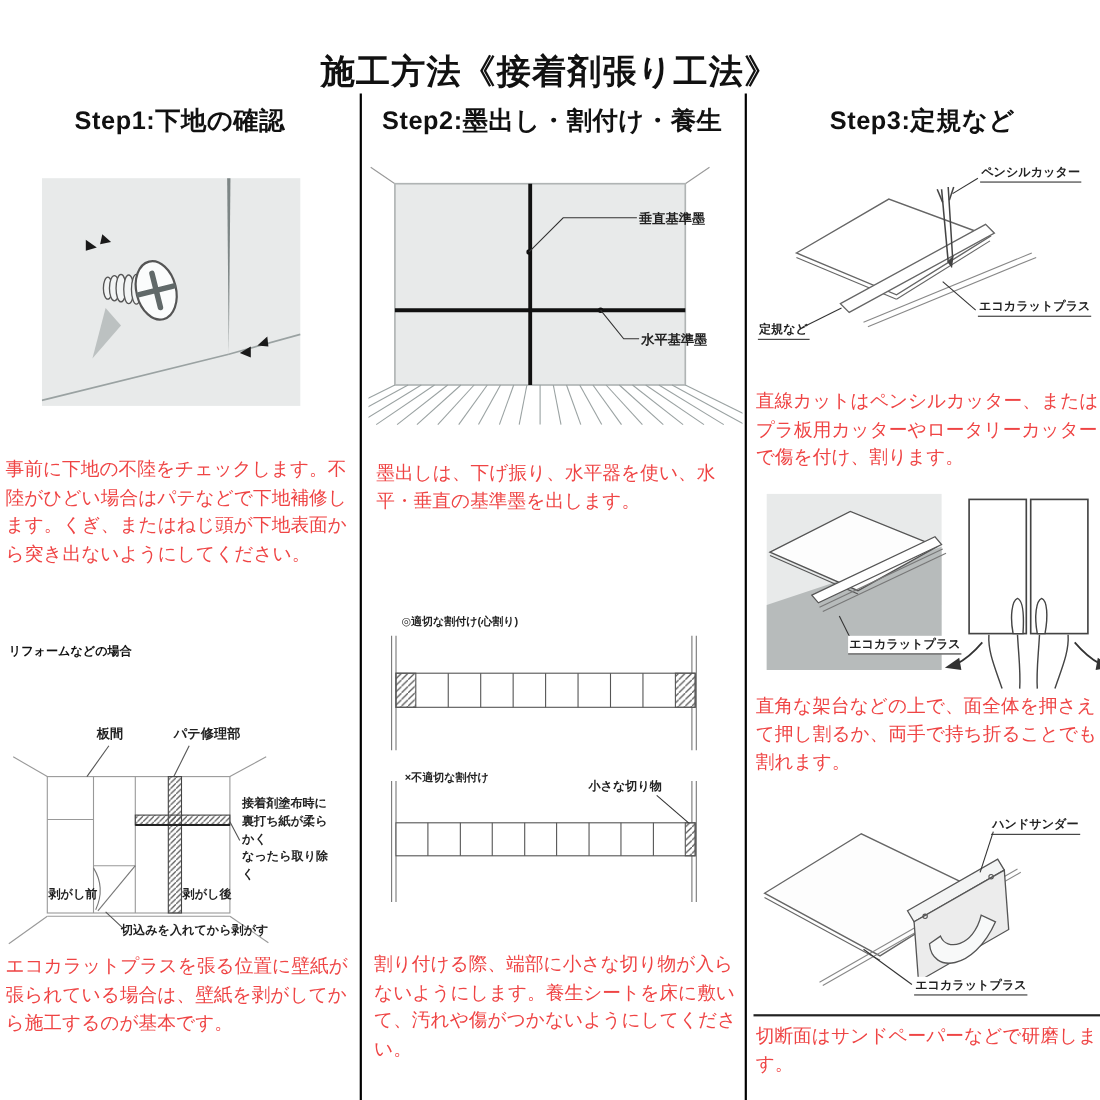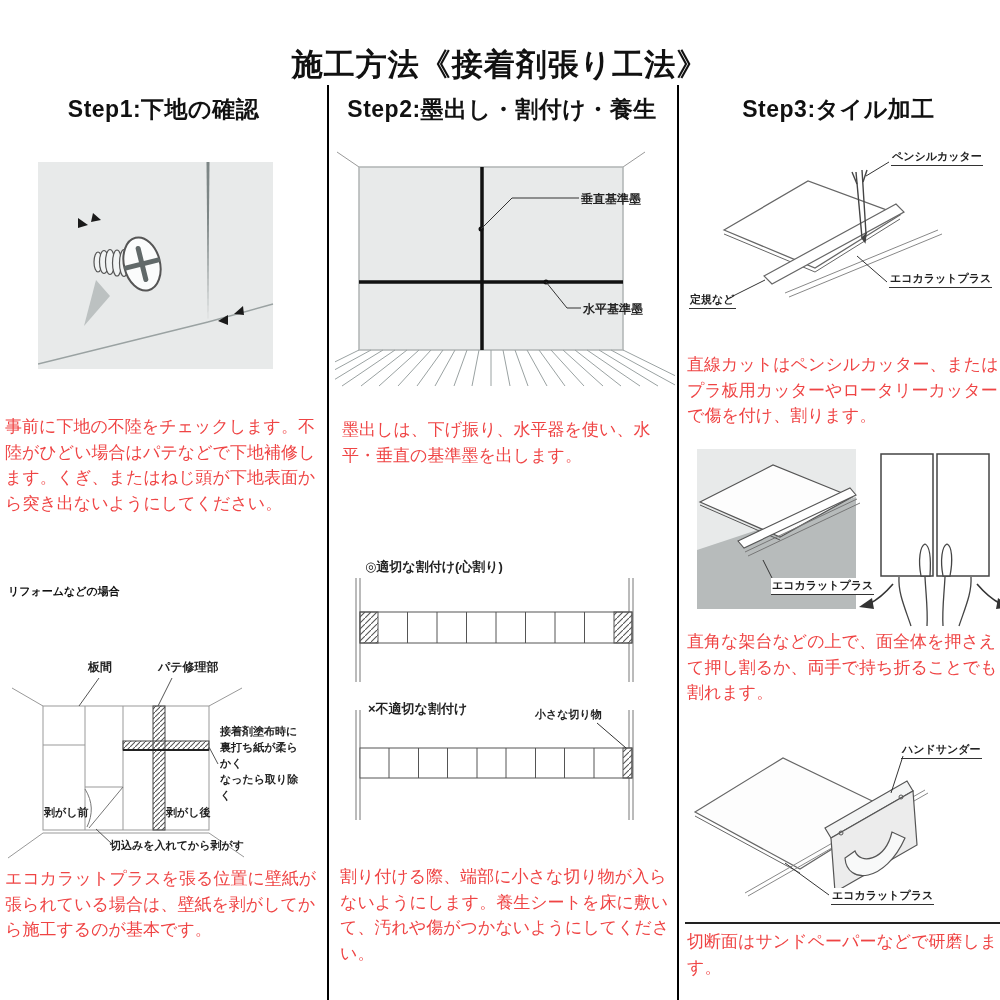--- a/index.html
+++ b/index.html
@@ -5,41 +5,41 @@
   html,body{margin:0;padding:0;background:#fff;}
   .page{position:relative;width:1000px;height:1000px;background:#fff;overflow:hidden;
         font-family:"Liberation Sans","DejaVu Sans",sans-serif;color:#111;}
   .title{position:absolute;top:22px;left:0;width:1000px;text-align:center;
          font-size:31px;font-weight:800;letter-spacing:1px;margin-top:22px;}
   .vdiv{position:absolute;top:85px;width:2px;height:915px;background:#000;}
   .col-header{position:absolute;top:94px;text-align:center;font-size:23px;font-weight:800;letter-spacing:0.5px;}
   .body-text{position:absolute;font-size:17px;line-height:1.5;color:#ef4444;}
   .sub-head{position:absolute;font-size:11px;font-weight:800;}
   .dlabel{position:absolute;font-weight:bold;color:#222;white-space:nowrap;}
-  .fs11{font-size:11px;} .fs12{font-size:12px;} .fs15{font-size:13px;}
+  .fs11{font-size:11px;} .fs12{font-size:12px;} .fs15{font-size:10px;}
   .multiline{white-space:pre-line;line-height:1.45;}
   .underlined{border-bottom:1.5px solid #333;padding:0 1px 1px 1px;}
   .wbox{background:#fff;}
   .wrap{position:absolute;}
   .hline{position:absolute;background:#222;height:2px;}
   svg{position:absolute;left:0;top:0;}
 </style>
 </head>
 <body>
 
 <div class="page">
 
   <div class="title">施工方法《接着剤張り工法》</div>
 
   <div class="vdiv" style="left:327px;"></div>
   <div class="vdiv" style="left:677px;"></div>
 
   <div class="col-header" style="left:0;width:327px;">Step1:下地の確認</div>
   <div class="col-header" style="left:327px;width:350px;">Step2:墨出し・割付け・養生</div>
-  <div class="col-header" style="left:677px;width:323px;">Step3:タイル加工</div>
+  <div class="col-header" style="left:677px;width:323px;">Step3:定規など</div>
 
   <div class="wrap" style="left:38px;top:158px;width:236px;height:235px;">
     <svg width="236" height="235">
       <rect x="0" y="4" width="235" height="207" fill="#e8eaea"></rect>
       <polygon points="168.5,4 171.5,4 170,164" fill="#7d8686"></polygon>
       <line x1="0" y1="206" x2="170" y2="164" stroke="#9aa2a2" stroke-width="1.5"></line>
       <line x1="170" y1="164" x2="235" y2="146" stroke="#9aa2a2" stroke-width="1.5"></line>
       <g>
         <polygon points="58,122 46,168 72,138" fill="#bcc1c1"></polygon>
         <ellipse cx="60" cy="104" rx="4" ry="10" fill="#f2f4f4" stroke="#555" stroke-width="1.2"></ellipse>

